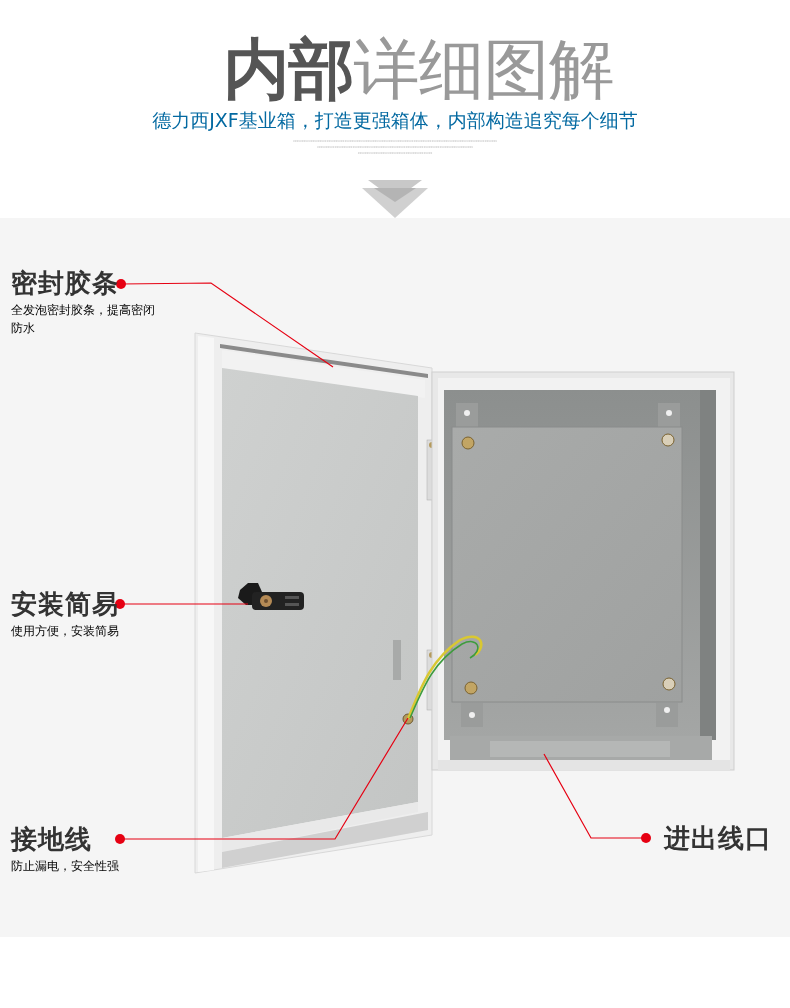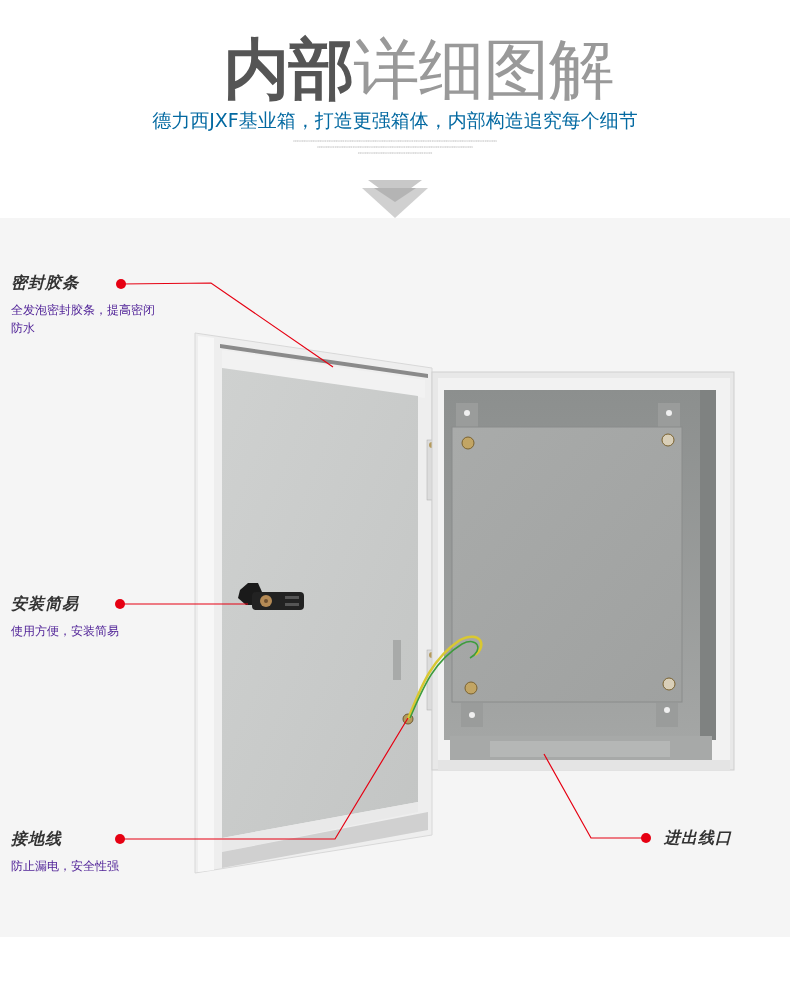--- a/index.html
+++ b/index.html
@@ -10,22 +10,22 @@
   .title { position: absolute; left: 0; width: 790px; top: 30px; text-align: center; font-size: 66px; line-height: 80px; letter-spacing: -1px; padding-left: 47px; }
   .title .strong { color: #555555; font-weight: bold; }
   .title .light { color: #999999; font-weight: normal; }
   .subtitle { position: absolute; left: 0; width: 790px; top: 107px; text-align: center; font-size: 19px; color: #0369a1; line-height: 26px; }
   .tiny { position: absolute; left: 0; width: 790px; text-align: center; font-size: 3px; color: #aaaaaa; line-height: 5px; white-space: nowrap; overflow: hidden; }
   .chevron { position: absolute; left: 362px; top: 180px; }
 
   .panel { position: absolute; left: 0; top: 218px; width: 790px; height: 719px; background: #f5f5f5; }
 
   .label { position: absolute; }
-  .label .t { font-size: 16px; font-weight: bold; color: #333333; line-height: 28px; letter-spacing: 1px; font-style: italic; }
-  .label .d { font-size: 12px; color: #4c1d95; line-height: 18px; margin-top: 4px; }
+  .label .t { font-size: 26px; font-weight: bold; color: #333333; line-height: 28px; letter-spacing: 1px; }
+  .label .d { font-size: 12px; color: #000000; line-height: 18px; margin-top: 4px; }
 
   svg.overlay { position: absolute; left: 0; top: 0; width: 790px; height: 1008px; pointer-events: none; }
 </style>
 </head>
 <body>
 
 <div class="header">
   <div class="title">
     <span class="strong">内部</span><span class="light">详细图解</span>
   </div>

